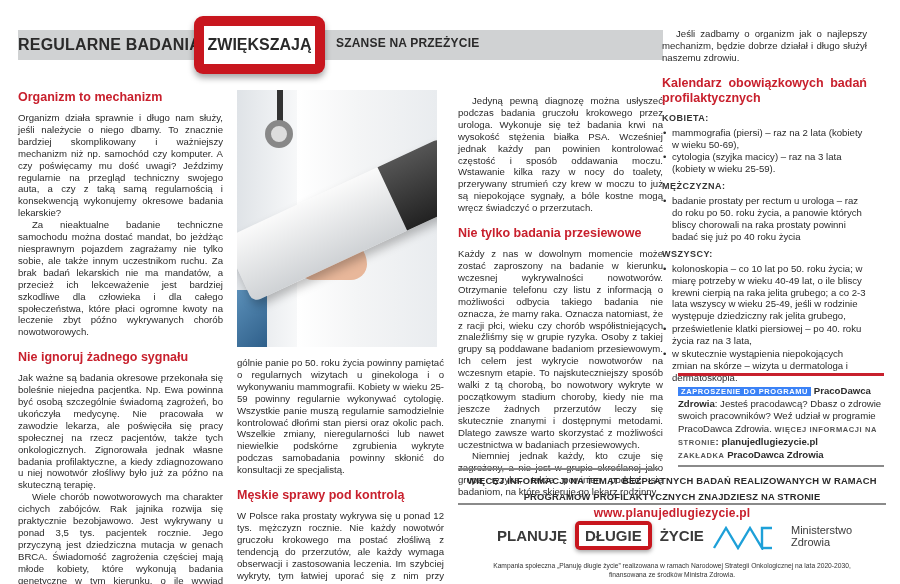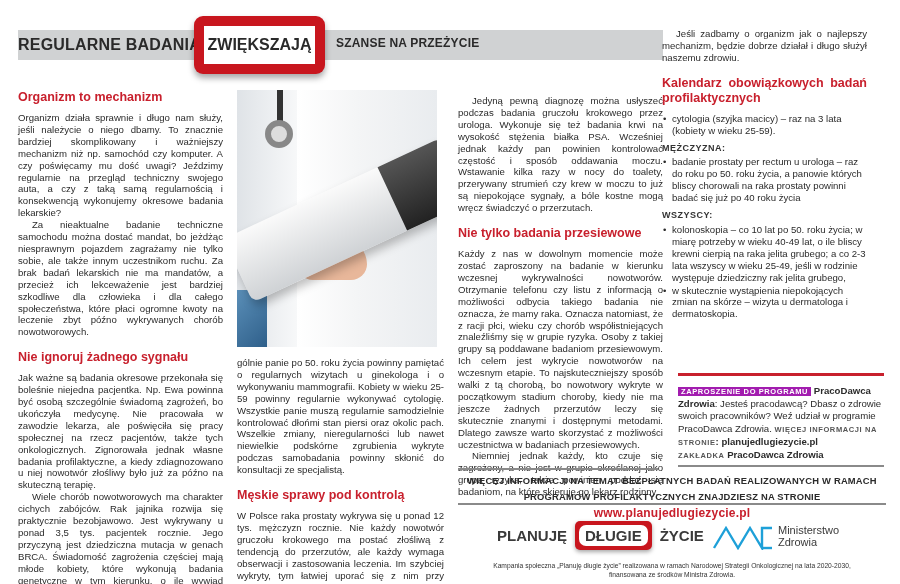--- a/index.html
+++ b/index.html
@@ -33,31 +33,31 @@
   .steth-head { position:absolute; left:28px; top:30px; width:28px; height:28px; border-radius:50%; border:6px solid #888; background:#ddd; }
 
   .list { list-style: none; margin: 0 0 2px 0; }
   .list li { position: relative; padding-left: 10px; margin-bottom: 1px; text-align: left; }
   .list li::before { content: "•"; position: absolute; left: 1px; top: 0; }
   .sub-h { font-weight: bold; font-size: 9px; letter-spacing: 0.5px; margin: 6px 0 2px 0; color: #333; }
 
   .red-line { position: absolute; left: 678px; top: 373px; width: 206px; height: 3px; background: #c8202d; }
   .gray-line { position: absolute; height: 2px; background: #8a8a8a; }
   .invite { position: absolute; left: 678px; top: 385px; width: 206px; font-size: 9.6px; line-height: 12.2px; color:#2b2b2b; }
-  .tag { background:#a21caf; color:#fff; font-size: 7.5px; font-weight: bold; letter-spacing: 0.6px; padding: 0 3px; }
+  .tag { background:#3b82f6; color:#fff; font-size: 7.5px; font-weight: bold; letter-spacing: 0.6px; padding: 0 3px; }
   .small-caps { font-size: 7.5px; font-weight:bold; letter-spacing:0.6px; color:#555; }
 
   .more-info { position: absolute; left: 458px; top: 473px; width: 428px; text-align: center; font-size: 9.4px; font-weight: bold; line-height: 16px; color:#2b2b2b; letter-spacing: 0.2px; }
   .more-info .url { color:#c8202d; font-size: 12px; }
 
   .logo-plan { position: absolute; left: 497px; top: 521px; display:flex; align-items:center; font-weight:bold; font-size: 15px; color:#3a3a3a; }
   .logo-box { margin: 0 8px; background:#c8161e; border-radius: 5px; padding: 4px; box-shadow: 0 2px 4px rgba(0,0,0,0.35); }
-  .logo-box span { display:block; background:#fff; padding: 2px 6px; color:#3a3a3a;border-radius:7px; }
+  .logo-box span { display:block; background:#fff; padding: 2px 6px; color:#3a3a3a; }
   .mz { position: absolute; left: 712px; top: 522px; display:flex; align-items:center; }
-  .mz-text { font-size: 11px; line-height: 12px; color:#3a3a3a; margin-left: 4px; }
+  .mz-text { font-size: 11px; line-height: 12px; color:#3a3a3a; margin-left: 17px; }
   .footer-text { position: absolute; left: 458px; top: 562px; width: 428px; text-align:center; font-size: 6.7px; line-height: 8.5px; color:#333; }
 </style>
 </head>
 <body>
 
 <div class="title-bar"></div>
 <div class="title-left">REGULARNE BADANIA</div>
 <div class="title-box">
   <div class="title-box-inner">ZWIĘKSZAJĄ</div>
 </div>
@@ -94,32 +94,35 @@
   <p class="ind">Jedyną pewną diagnozę można usłyszeć podczas badania gruczołu krokowego przez urologa. Wykonuje się też badania krwi na wysokość stężenia białka PSA. Wcześniej jednak każdy pan powinien kontrolować częstość i sposób oddawania moczu. Wstawanie kilka razy w nocy do toalety, przerywany strumień czy krew w moczu to już są niepokojące sygnały, a bóle kostne mogą wręcz świadczyć o przerzutach.</p>
   <div class="h-red">Nie tylko badania przesiewowe</div>
   <p>Każdy z nas w dowolnym momencie może zostać zaproszony na badanie w kierunku wczesnej wykrywalności nowotworów. Otrzymanie telefonu czy listu z informacją o możliwości odbycia takiego badania nie oznacza, że mamy raka. Oznacza natomiast, że z racji płci, wieku czy chorób współistniejących znaleźliśmy się w grupie ryzyka. Osoby z takiej grupy są poddawane badaniom przesiewowym. Ich celem jest wykrycie nowotworów na wczesnym etapie. To najskuteczniejszy sposób walki z tą chorobą, bo nowotwory wykryte w początkowym stadium choroby, kiedy nie ma jeszcze żadnych przerzutów leczy się skutecznie znanymi i dostępnymi metodami. Dlatego zawsze warto skorzystać z możliwości uczestnictwa w badaniach przesiewowych.</p>
   <p class="ind">Niemniej jednak każdy, kto czuje się zagrożony, a nie jest w grupie określanej jako grupa ryzyka, także powinien poddać się badaniom, na które skieruje go lekarz rodzinny.</p>
 </div>
 
 <div class="col" id="col4">
   <p class="ind">Jeśli zadbamy o organizm jak o najlepszy mechanizm, będzie dobrze działał i długo służył naszemu zdrowiu.</p>
   <div class="h-red">Kalendarz obowiązkowych badań profilaktycznych</div>
 
+  <div class="sub-h">KOBIETA:</div>
   <ul class="list">
+    <li>mammografia (piersi) – raz na 2 lata (kobiety w wieku 50-69),</li>
     <li>cytologia (szyjka macicy) – raz na 3 lata (kobiety w wieku 25-59).</li>
   </ul>
 
   <div class="sub-h">MĘŻCZYZNA:</div>
   <ul class="list">
     <li>badanie prostaty per rectum u urologa – raz do roku po 50. roku życia, a panowie których bliscy chorowali na raka prostaty powinni badać się już po 40 roku życia</li>
   </ul>
 
   <div class="sub-h">WSZYSCY:</div>
   <ul class="list">
     <li>kolonoskopia – co 10 lat po 50. roku życia; w miarę potrzeby w wieku 40-49 lat, o ile bliscy krewni cierpią na raka jelita grubego; a co 2-3 lata wszyscy w wieku 25-49, jeśli w rodzinie występuje dziedziczny rak jelita grubego,</li>
+    <li>prześwietlenie klatki piersiowej – po 40. roku życia raz na 3 lata,</li>
     <li>w skutecznie wystąpienia niepokojących zmian na skórze – wizyta u dermatologa i dermatoskopia.</li>
   </ul>
 </div>
 
 <div class="red-line"></div>
 
 <div class="invite">
   <span class="tag">ZAPROSZENIE DO PROGRAMU</span>
   <b>PracoDawca Zdrowia</b><span>: Jesteś pracodawcą? Dbasz o zdrowie swoich pracowników? Weź udział w programie PracoDawca Zdrowia.</span>
   <span class="small-caps">WIĘCEJ INFORMACJI NA STRONIE</span><b>: </b><b>planujedlugiezycie.pl</b>

